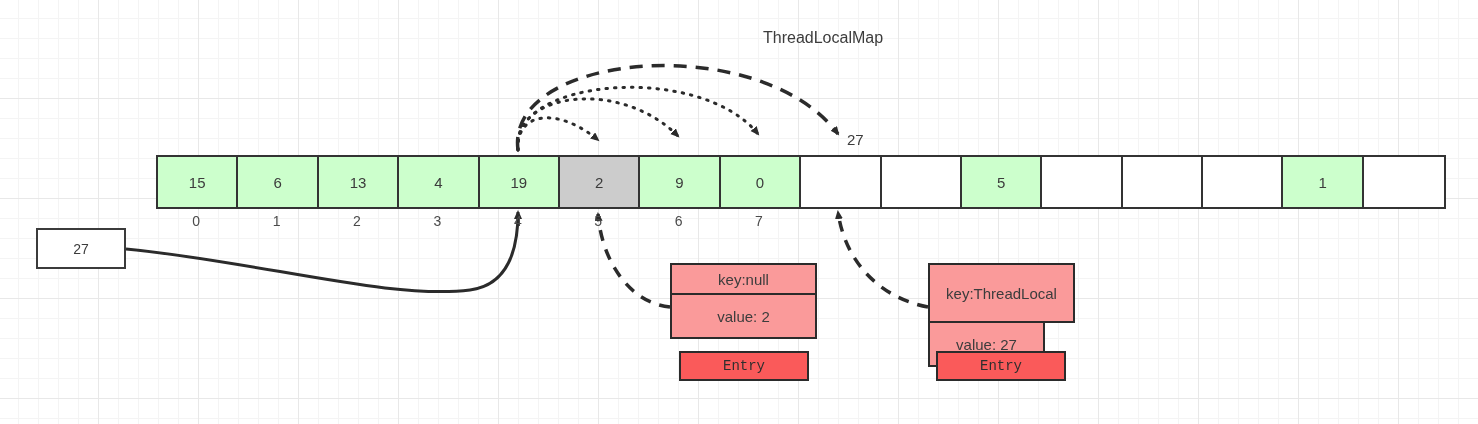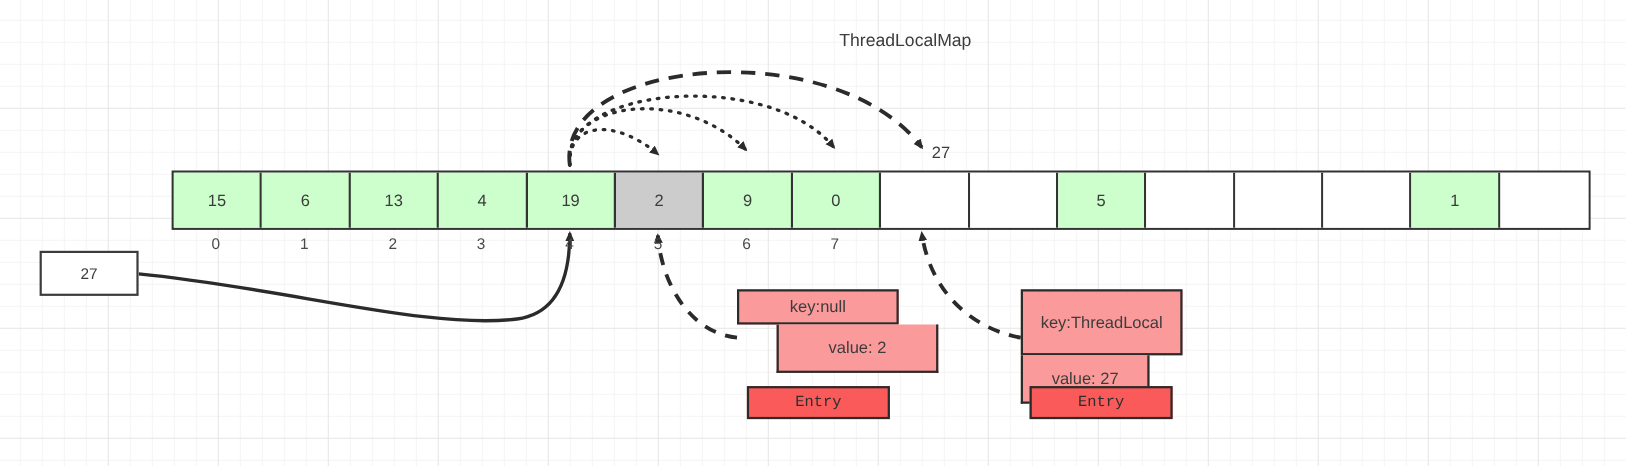--- a/index.html
+++ b/index.html
@@ -185,21 +185,21 @@
   <div class="idx" style="left:397.2px;">3</div>
   <div class="idx" style="left:477.6px;">4</div>
   <div class="idx" style="left:558px;">5</div>
   <div class="idx" style="left:638.4px;">6</div>
   <div class="idx" style="left:718.8px;">7</div>
 
   <div class="valbox">27</div>
 
   <div class="entry-group" style="left:670px; top:263px; width:147px;">
     <div class="entry-row" style="width:147px; height:32px;">key:null</div>
-    <div class="entry-row" style="width:147px; height:44px;margin-left:36px;">value: 2</div>
+    <div class="entry-row" style="width:147px; height:44px;">value: 2</div>
     <div class="entry-tag" style="left:9px; top:88px; width:130px; height:30px;">Entry</div>
   </div>
 
   <div class="entry-group" style="left:928px; top:263px; width:147px;">
     <div class="entry-row" style="width:147px; height:60px;">key:ThreadLocal</div>
     <div class="entry-row" style="width:117px; height:44px;">value: 27</div>
     <div class="entry-tag" style="left:8px; top:88px; width:130px; height:30px;">Entry</div>
   </div>
 
 </div>

